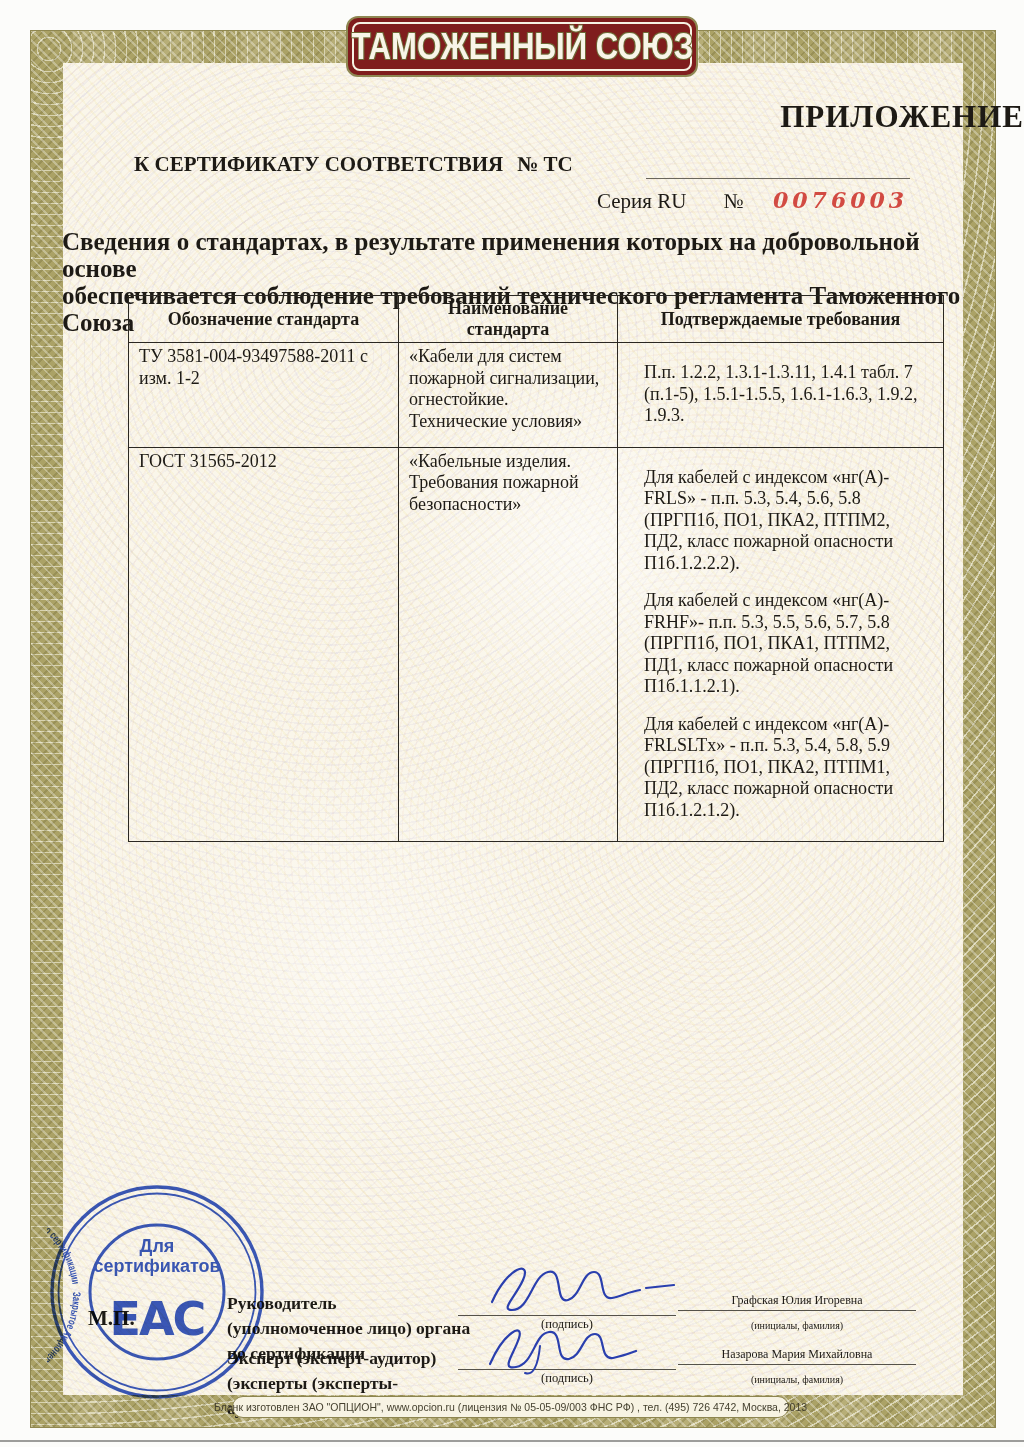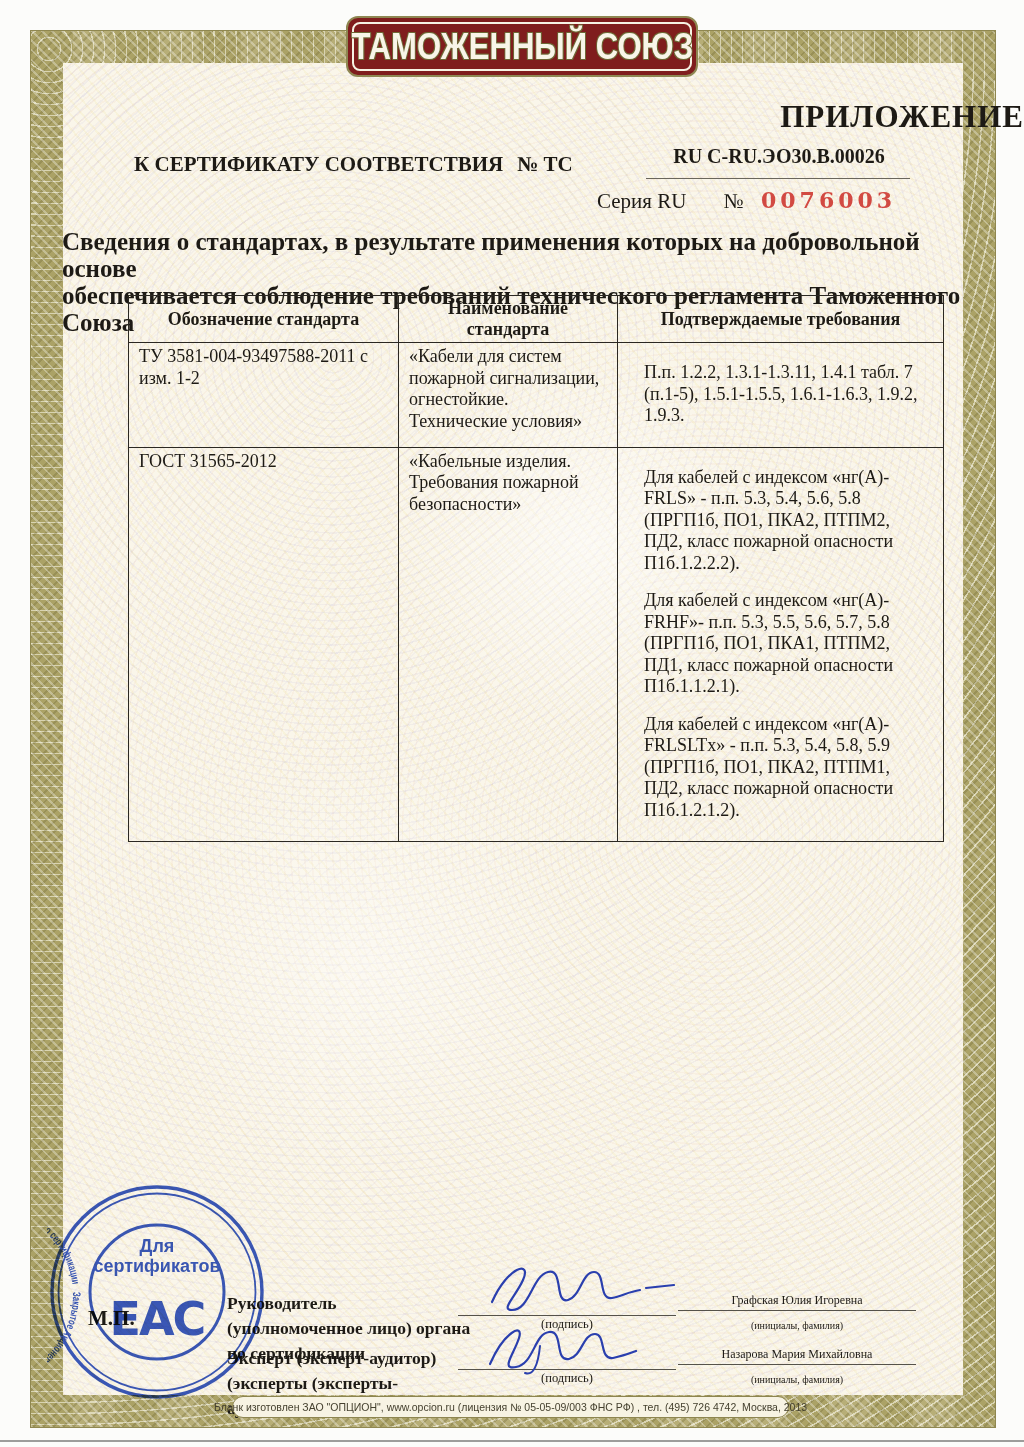--- a/index.html
+++ b/index.html
@@ -33,21 +33,21 @@
   
   .doc-title{position:absolute;left:0;top:99px;width:100%;text-align:right;
     font-size:31px;font-weight:bold;letter-spacing:1px;z-index:2;}
   .cert-label{position:absolute;left:134px;top:152px;font-size:21px;font-weight:bold;z-index:2;}
   .cert-ts{margin-left:14px;}
   .cert-number{position:absolute;left:648px;top:145px;width:262px;text-align:center;
     font-size:20px;font-weight:bold;z-index:2;}
   .cert-underline{position:absolute;left:646px;top:178px;width:264px;height:1px;background:#6a665c;z-index:2;}
   .series-row{position:absolute;left:597px;top:187px;font-size:21px;z-index:2;white-space:nowrap;}
   .series-no{margin-left:32px;}
-  .serial{margin-left:12px;font-family:"DejaVu Serif",serif;font-weight:bold;font-size:22px;letter-spacing:4px;}
+  .serial{margin-left:24px;font-family:"DejaVu Serif",serif;font-weight:bold;font-size:22px;letter-spacing:4px;font-style:italic;}
   
   .intro{position:absolute;left:62px;top:228px;width:900px;text-align:left;
     font-size:25px;font-weight:bold;line-height:27px;z-index:2;}
   
   table.std{position:absolute;left:128px;top:295px;width:815px;border-collapse:collapse;
     table-layout:fixed;z-index:2;font-size:18px;line-height:21.5px;}
   table.std th,table.std td{border:1.6px solid #2b2822;box-sizing:border-box;}
   table.std th{font-weight:bold;text-align:center;vertical-align:middle;padding:2px 6px;line-height:21px;}
   table.std td{vertical-align:top;text-align:left;padding:3px 8px 4px 10px;}
   tr.r-head{height:42px;} tr.r-1{height:91px;} tr.r-2{height:324px;}
@@ -90,21 +90,20 @@
     <div class="banner-inner">
       <span class="banner-text">ТАМОЖЕННЫЙ СОЮЗ</span>
     </div>
   </div>
 
   <div class="doc-title">ПРИЛОЖЕНИЕ</div>
 
   <div class="cert-label">
     <span>К СЕРТИФИКАТУ СООТВЕТСТВИЯ</span><span class="cert-ts">№ ТС</span>
   </div>
-  <div class="cert-number">RU C-RU.ЭО30.В.00026</div>
   <div class="cert-underline"></div>
 
   <div class="series-row">
     <span>Серия RU</span>
     <span class="series-no">№</span>
     <span class="serial" style="color:#d24a42;">0076003</span>
   </div>
 
   <div class="intro">
     <div>Сведения о стандартах, в результате применения которых на добровольной основе</div>

